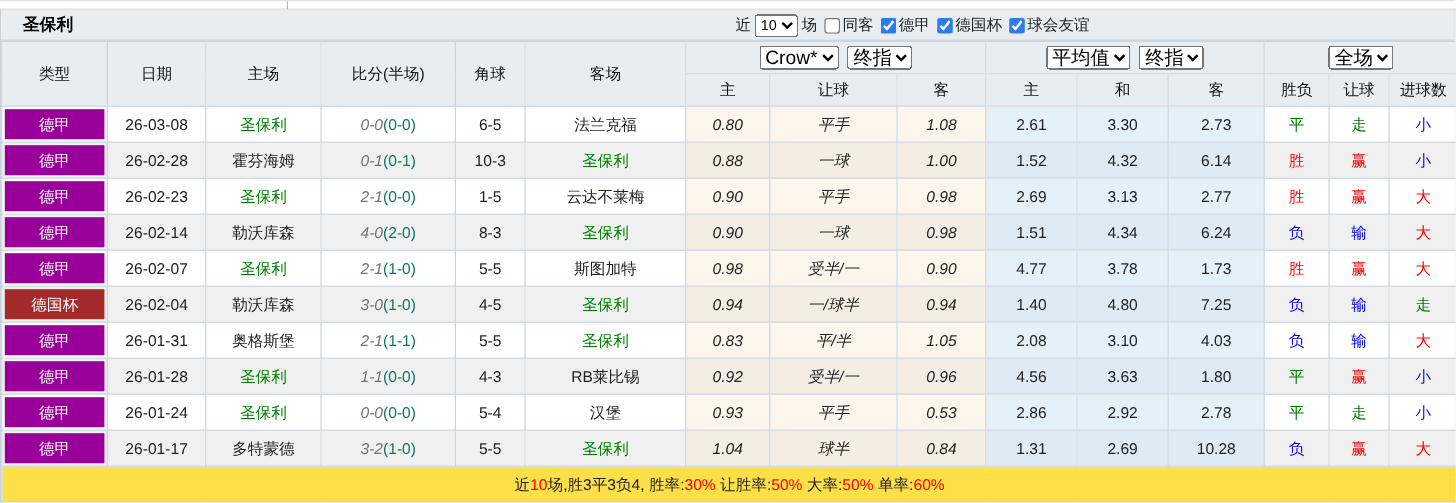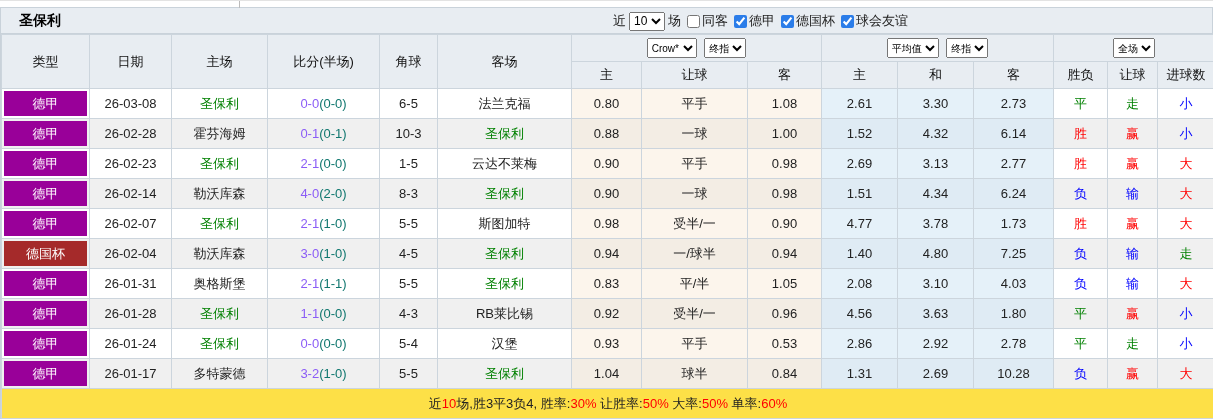--- a/index.html
+++ b/index.html
@@ -14,29 +14,29 @@
   .title-bar .controls { position:absolute; left:612px; top:0; height:26px; display:flex; align-items:center;
     font-size:13px; color:#222; white-space:nowrap; }
   .controls select { font-size:12px; margin:0 3px; height:19px; }
   .controls label { display:flex; align-items:center; }
   .controls input[type=checkbox] { width:13px; height:13px; margin:0 2px 0 6px; accent-color:#2b7de9; }
   table { border-collapse:collapse; table-layout:fixed; width:1213px; font-size:13px; }
   th, td { border:1px solid #ccd5dd; text-align:center; overflow:hidden; white-space:nowrap; padding:0; }
   thead th { background:#e8edf2; font-weight:normal; color:#111; }
   tr.header-top { height:27px; }
   tr.header-sub { height:27px; }
-  thead select { font-size:10px; height:20px; margin:0 2px; }
+  thead select { font-size:16px; height:20px; margin:0 2px; }
   tbody tr { height:29.7px; background:#fff; color:#222; }
   tbody tr:nth-child(even) td { background:#f0f0f0; }
-  td.c-crow { background:#fcf5ec; }
+  td.c-crow { background:#fcf5ec;font-style:italic; }
   tbody tr:nth-child(even) td.c-crow { background:#f3ede4; }
   td.c-avg { background:#e5f1f9; }
   tbody tr:nth-child(even) td.c-avg { background:#dfebf4; }
   .badge { margin:2px; height:25px; line-height:25px; color:#fff; font-size:13px; }
-  .score-ft { color:#8b5cf6; }
+  .score-ft { color:#737373;font-style:italic; }
   .score-ht { color:#0f766e; }
   tfoot td { height:30px; background:#fde047; font-size:13px; color:#222; }
   tfoot .red { color:#f00; }
   .pre { white-space:pre; }
 </style>
 </head>
 <body>
 
 <div class="top-strip">
     <span class="artifact"></span>

